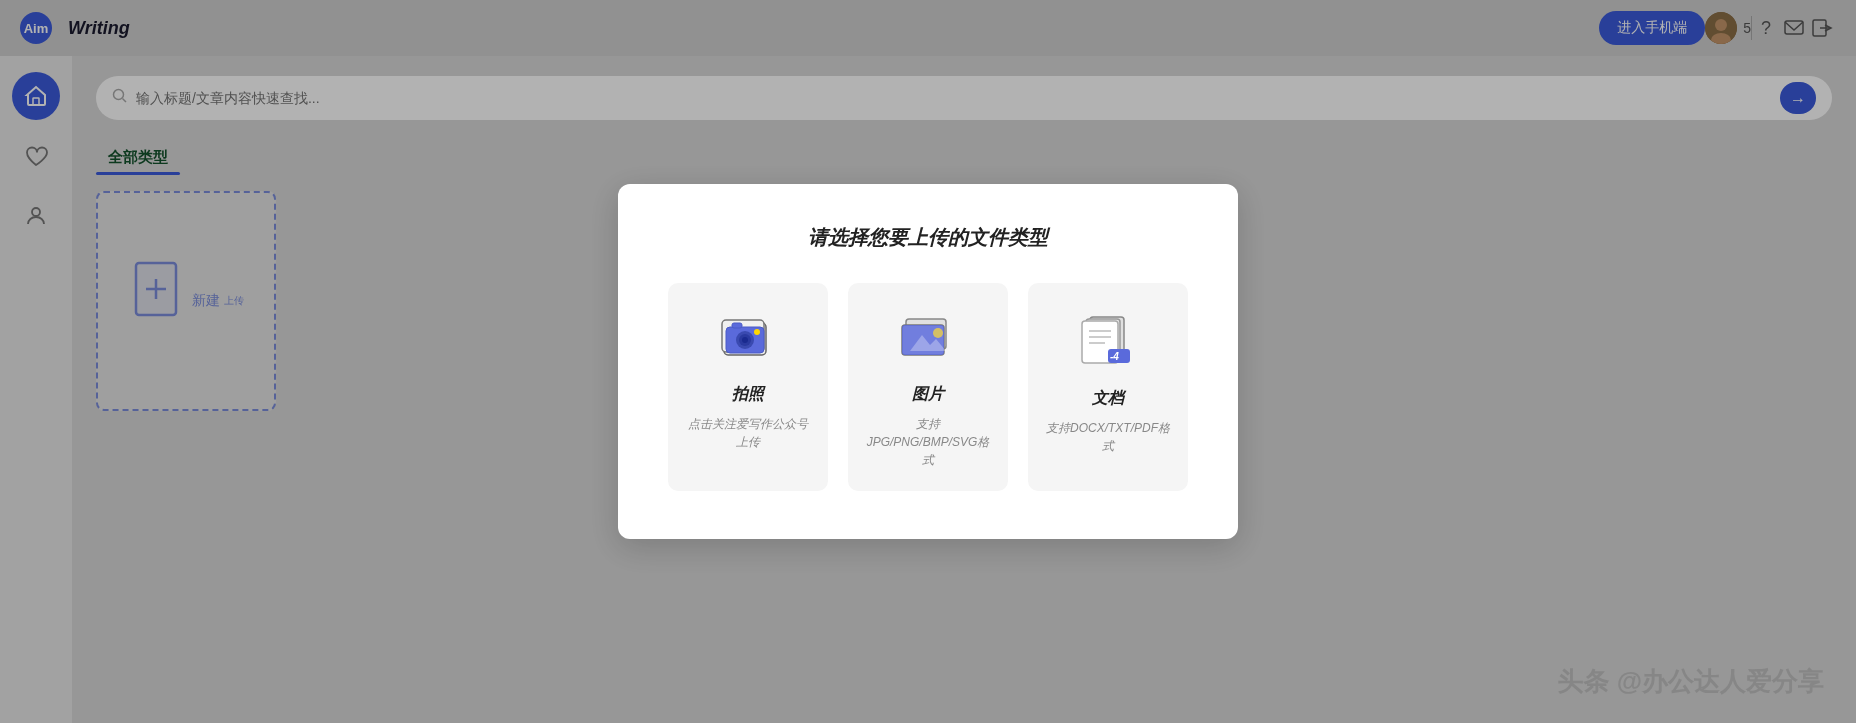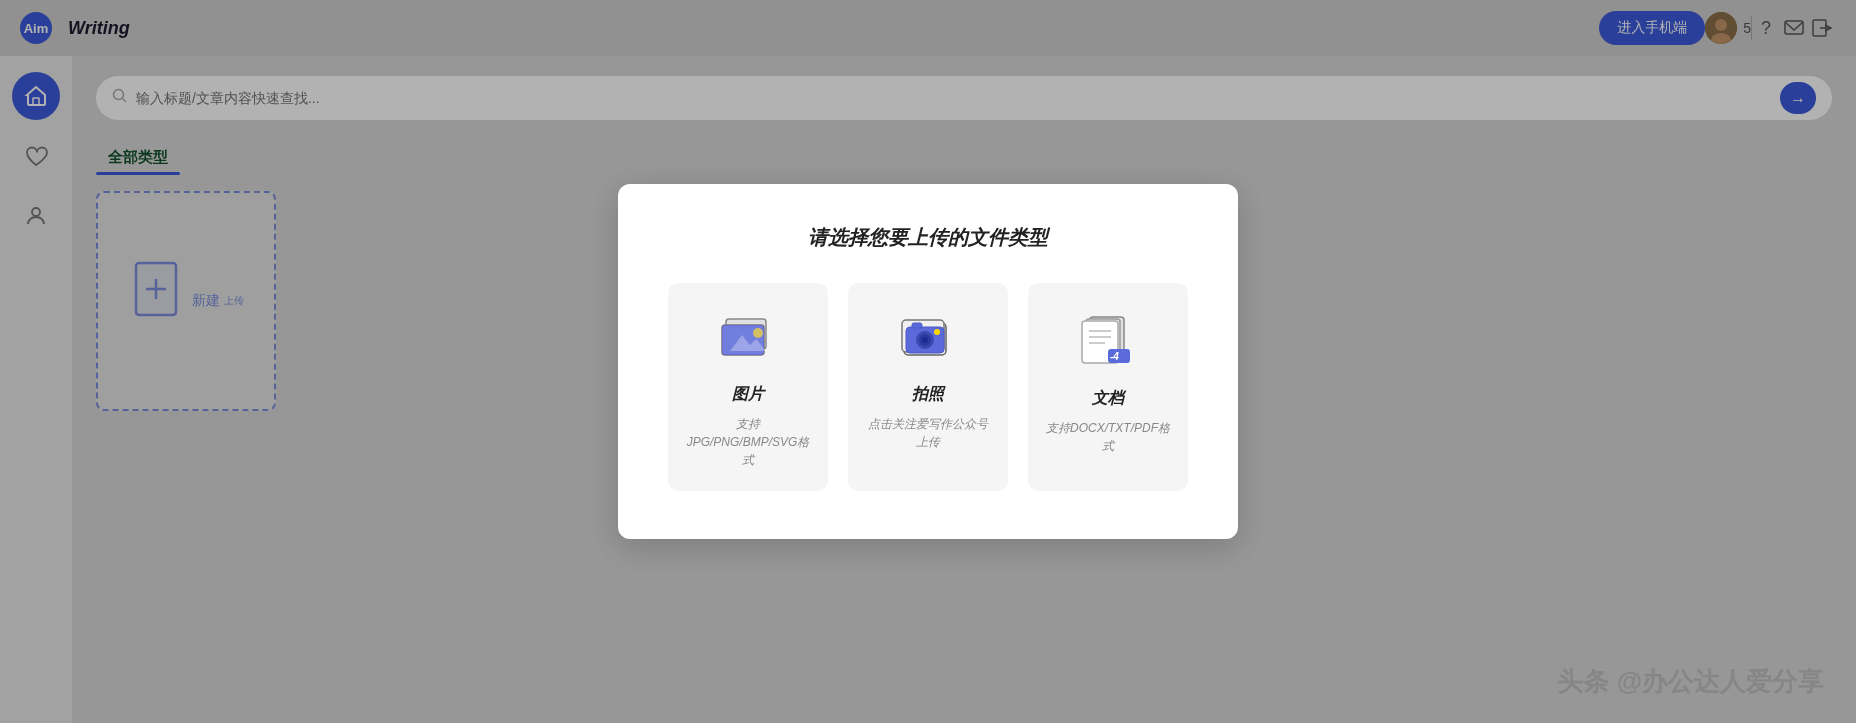--- a/index.html
+++ b/index.html
@@ -400,55 +400,55 @@
 
 <div class="overlay">
   <div class="modal">
     <div class="modal-title">请选择您要上传的文件类型</div>
     <div class="modal-options">
 
       <div class="modal-option">
         <div class="modal-option-icon">
           <svg width="56" height="48" viewBox="0 0 56 48" fill="none">
 
+            <rect x="4" y="10" width="42" height="32" rx="4" fill="#e8e8e8" stroke="#666" stroke-width="1.5"></rect>
+            <rect x="2" y="7" width="42" height="32" rx="4" fill="#f0f0f0" stroke="#777" stroke-width="1.5"></rect>
+
+            <rect x="6" y="14" width="38" height="26" rx="4" fill="#5a6adb" stroke="#4a5bc7" stroke-width="1"></rect>
+
+            <circle cx="25" cy="27" r="9" fill="#3a4ab0"></circle>
+            <circle cx="25" cy="27" r="6" fill="#2a3a9f"></circle>
+            <circle cx="25" cy="27" r="3" fill="#1a2a8f"></circle>
+
+            <rect x="12" y="10" width="10" height="5" rx="2" fill="#5a6adb" stroke="#4a5bc7" stroke-width="1"></rect>
+
+            <circle cx="37" cy="19" r="3" fill="#ffd700"></circle>
+          </svg>
+        </div>
+        <span class="modal-option-title">拍照</span>
+        <span class="modal-option-desc">点击关注爱写作公众号上传</span>
+      </div>
+
+      <div class="modal-option">
+        <div class="modal-option-icon">
+          <svg width="56" height="48" viewBox="0 0 56 48" fill="none">
+
             <rect x="6" y="6" width="40" height="30" rx="3" fill="#e0e0e0" stroke="#888" stroke-width="1.5"></rect>
 
             <rect x="2" y="12" width="42" height="30" rx="3" fill="#f0f0f0" stroke="#777" stroke-width="1.5"></rect>
 
             <rect x="2" y="12" width="42" height="30" rx="3" fill="#5a6adb" opacity="0.85"></rect>
 
             <polygon points="10,38 22,22 30,32 36,26 46,38" fill="rgba(255,255,255,0.3)"></polygon>
 
             <circle cx="38" cy="20" r="5" fill="rgba(255,220,50,0.7)"></circle>
           </svg>
         </div>
         <span class="modal-option-title">图片</span>
         <span class="modal-option-desc">支持JPG/PNG/BMP/SVG格式</span>
-      </div>
-
-      <div class="modal-option">
-        <div class="modal-option-icon">
-          <svg width="56" height="48" viewBox="0 0 56 48" fill="none">
-
-            <rect x="4" y="10" width="42" height="32" rx="4" fill="#e8e8e8" stroke="#666" stroke-width="1.5"></rect>
-            <rect x="2" y="7" width="42" height="32" rx="4" fill="#f0f0f0" stroke="#777" stroke-width="1.5"></rect>
-
-            <rect x="6" y="14" width="38" height="26" rx="4" fill="#5a6adb" stroke="#4a5bc7" stroke-width="1"></rect>
-
-            <circle cx="25" cy="27" r="9" fill="#3a4ab0"></circle>
-            <circle cx="25" cy="27" r="6" fill="#2a3a9f"></circle>
-            <circle cx="25" cy="27" r="3" fill="#1a2a8f"></circle>
-
-            <rect x="12" y="10" width="10" height="5" rx="2" fill="#5a6adb" stroke="#4a5bc7" stroke-width="1"></rect>
-
-            <circle cx="37" cy="19" r="3" fill="#ffd700"></circle>
-          </svg>
-        </div>
-        <span class="modal-option-title">拍照</span>
-        <span class="modal-option-desc">点击关注爱写作公众号上传</span>
       </div>
 
       <div class="modal-option">
         <div class="modal-option-icon">
           <svg width="56" height="52" viewBox="0 0 56 52" fill="none">
 
             <rect x="10" y="4" width="34" height="42" rx="3" fill="#e0e0e0" stroke="#888" stroke-width="1.5"></rect>
 
             <rect x="6" y="6" width="34" height="42" rx="3" fill="#ebebeb" stroke="#999" stroke-width="1.5"></rect>
 

